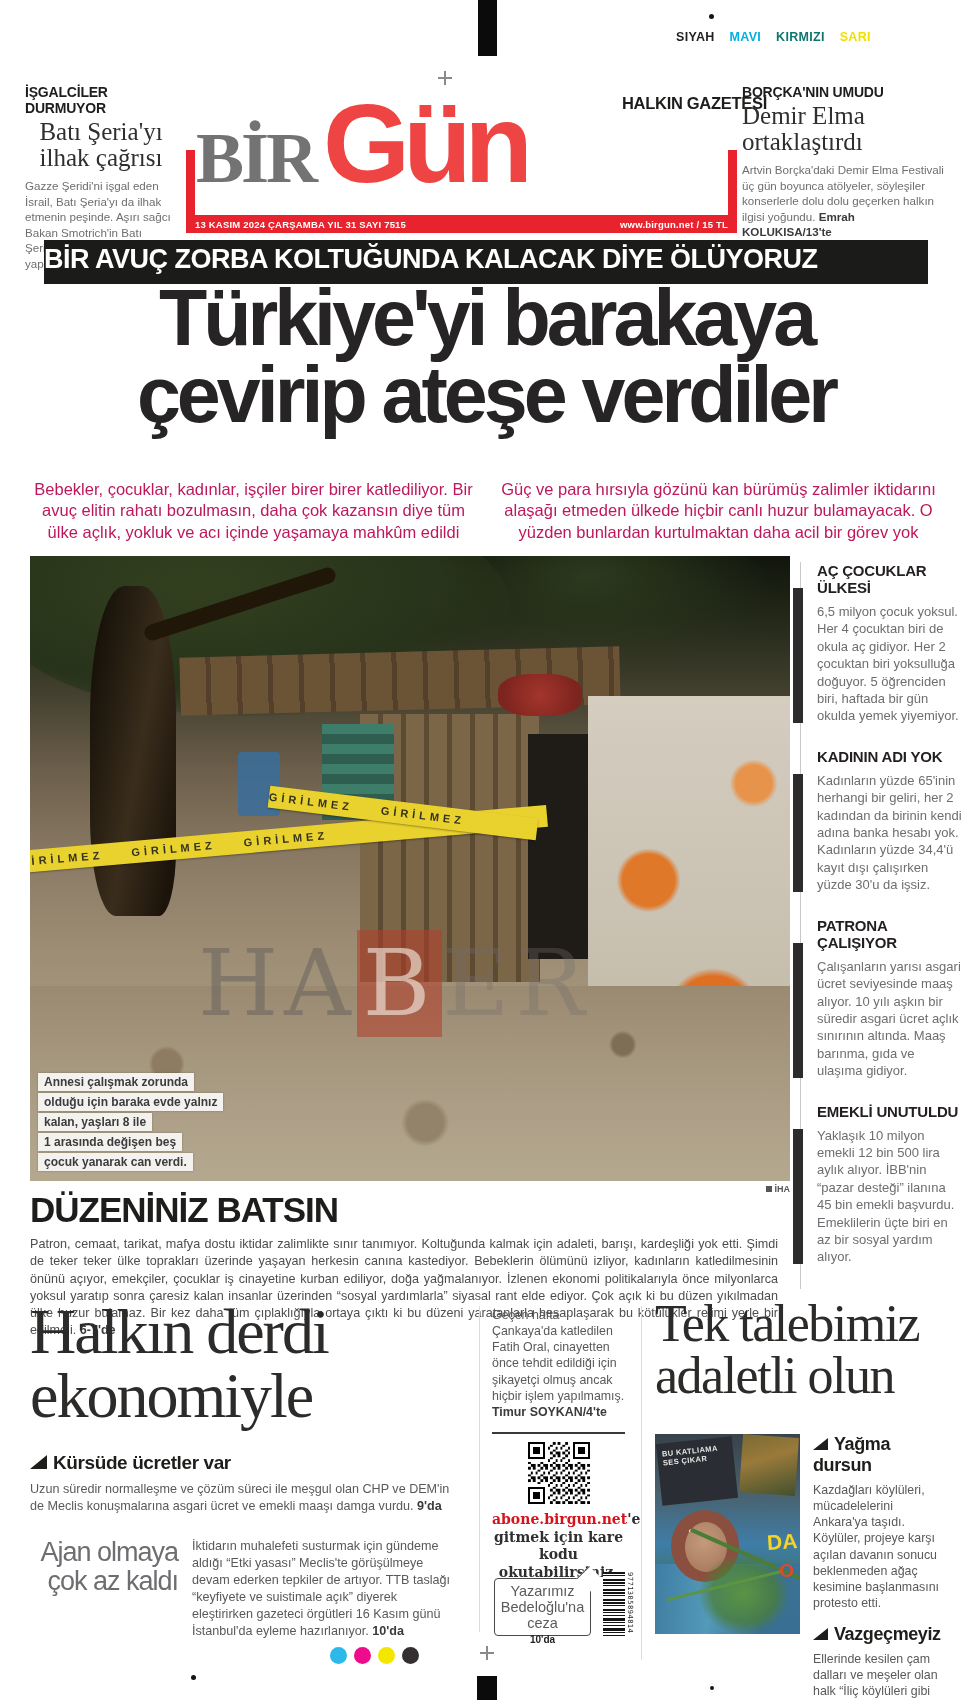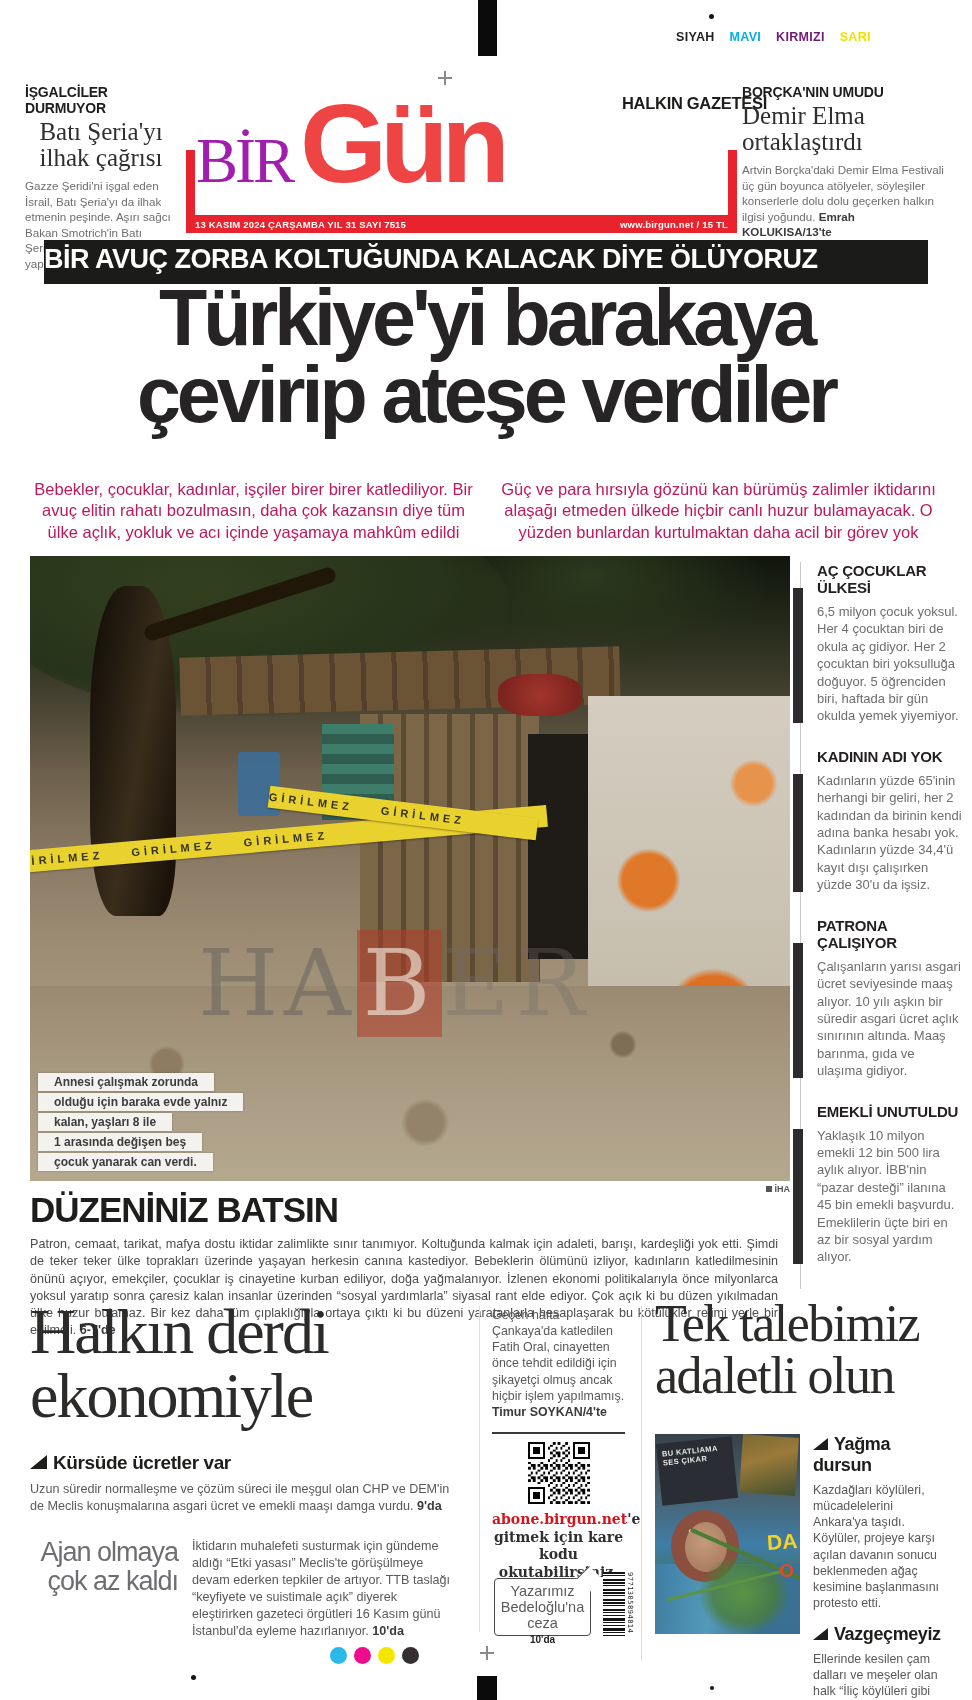--- a/index.html
+++ b/index.html
@@ -14,41 +14,41 @@
   .pdot{border-radius:50%;background:#151515;}
   .dot-a{left:709px;top:14px;width:5px;height:5px;}
   .dot-b{left:191px;top:1675px;width:5px;height:5px;}
   .dot-c{left:710px;top:1686px;width:4px;height:4px;}
   .plus{width:14px;height:14px;}
   .plus::before{content:"";position:absolute;left:0;right:0;top:6px;height:1.5px;background:#8a8a8a;}
   .plus::after{content:"";position:absolute;top:0;bottom:0;left:6px;width:1.5px;background:#8a8a8a;}
   .plus-top{left:438px;top:71px;}
   .plus-bot{left:480px;top:1646px;}
   .color-labels{left:676px;top:30px;display:flex;gap:15px;font-size:12.5px;font-weight:700;letter-spacing:.3px;}
-  .lab-siyah{color:#231f20;} .lab-mavi{color:#00b1e1;} .lab-kirmizi{color:#701a75;} .lab-sari{color:#f0df00;}
+  .lab-siyah{color:#231f20;} .lab-mavi{color:#00b1e1;} .lab-kirmizi{color:#0f766e;} .lab-sari{color:#f0df00;}
   .cmyk-dots{left:330px;top:1647px;display:flex;gap:7px;}
   .cmyk-dots span{width:17px;height:17px;border-radius:50%;display:block;}
   .d-c{background:#2cb9ea;} .d-m{background:#ec0c8c;} .d-y{background:#f3e600;} .d-k{background:#343032;}
 
   
   .brief{width:152px;}
   .brief-l{left:25px;top:84px;}
   .brief-r{left:742px;top:84px;width:204px;}
   .brief .kick{font-size:14px;font-weight:800;letter-spacing:-.2px;color:#1d1d1b;}
   .brief .ttl{font-family:"Liberation Serif",serif;font-size:25px;line-height:1.02;color:#2f2f31;margin-top:3px;}
   .brief-l .ttl{text-align:center;}
   .brief .bdy{font-size:11.6px;line-height:1.34;color:#6d6e71;margin-top:8px;}
   .bold-ref{font-weight:800;color:#3b3b3d;}
   .logo-frame-l{left:186px;top:150px;width:9px;height:66px;background:#e8232d;}
   .logo-frame-r{left:728px;top:150px;width:9px;height:66px;background:#e8232d;}
   .date-bar{left:186px;top:215px;width:551px;height:18px;background:#e8232d;display:flex;
             justify-content:space-between;align-items:center;padding:0 9px;box-sizing:border-box;
             color:#fff;font-size:9.5px;font-weight:700;letter-spacing:.2px;}
   .logo{left:196px;top:88px;display:flex;align-items:baseline;white-space:nowrap;}
-  .logo-bir{font-family:"Liberation Serif",serif;font-size:63px;font-weight:400;letter-spacing:-3px;color:#a21caf;line-height:1;}
+  .logo-bir{font-family:"Liberation Serif",serif;font-size:72px;font-weight:700;letter-spacing:-3px;color:#737373;line-height:1;}
   .logo-gun{font-size:112px;font-weight:700;letter-spacing:-7px;color:#ef4444;line-height:1;margin-left:8px;}
   .tagline{left:622px;top:94px;font-size:16.5px;font-weight:700;letter-spacing:-.3px;color:#1d1d1b;}
 
   
   .kicker{left:44px;top:240px;width:884px;height:44px;background:#1b1b19;color:#fff;
           font-size:27px;font-weight:800;text-align:left;line-height:39px;letter-spacing:-.5px;}
   .headline{left:0;top:280px;width:972px;text-align:center;font-weight:700;font-size:79px;
             letter-spacing:-4px;line-height:.97;color:#272425;}
   .deck{left:30px;top:479px;width:912px;display:flex;gap:18px;}
   .deck div{flex:1;font-size:16.5px;line-height:1.29;color:#be185d;text-align:center;}
@@ -88,21 +88,21 @@
   .tape{height:22px;background:#ead22e;color:#33321f;font-size:11px;font-weight:800;
         letter-spacing:4px;line-height:22px;white-space:nowrap;overflow:hidden;box-shadow:0 1px 2px rgba(0,0,0,.35);}
   .tape1{left:-12px;top:272px;width:530px;transform:rotate(-5deg);}
   .tape2{left:238px;top:246px;width:270px;transform:rotate(7deg);}
   .wm{left:168px;top:382px;font-family:"DejaVu Serif",serif;font-size:92px;letter-spacing:6px;
       color:rgba(100,96,92,.5);line-height:1;}
   .wm .wm-red{background:rgba(180,60,40,.55);color:rgba(240,230,220,.65);padding:0 6px;}
   .wm .wm-fade{color:rgba(115,110,105,.35);}
   .caption{left:8px;bottom:8px;font-size:12px;font-weight:700;color:#3c3c3e;line-height:1;}
   .caption div{margin-bottom:2px;}
-  .caption span{display:inline-block;background:#f4f2ee;padding:3px 16px;box-shadow:0 0 2px rgba(0,0,0,.25);text-align:right;}
+  .caption span{display:inline-block;background:#f4f2ee;padding:3px 6px;box-shadow:0 0 2px rgba(0,0,0,.25);text-align:right;}
   .credit{left:690px;top:1184px;width:100px;text-align:right;font-size:9px;font-weight:800;color:#555;}
   .credit .sq{display:inline-block;width:6px;height:6px;background:#555;margin-right:3px;}
 
   
   .sidebar{left:800px;top:562px;width:146px;padding-left:16px;border-left:1px solid #c9c9c9;box-sizing:content-box;}
   .side-item{position:relative;margin-bottom:23px;}
   .side-item::before{content:"";position:absolute;left:-24px;top:26px;bottom:2px;width:10px;background:#2e2b2c;}
   .side-item h3{margin:0 0 7px;font-size:15px;font-weight:800;letter-spacing:-.2px;color:#231f20;}
   .side-item p{margin:0;font-size:13px;line-height:1.34;color:#6d6e71;}
 

